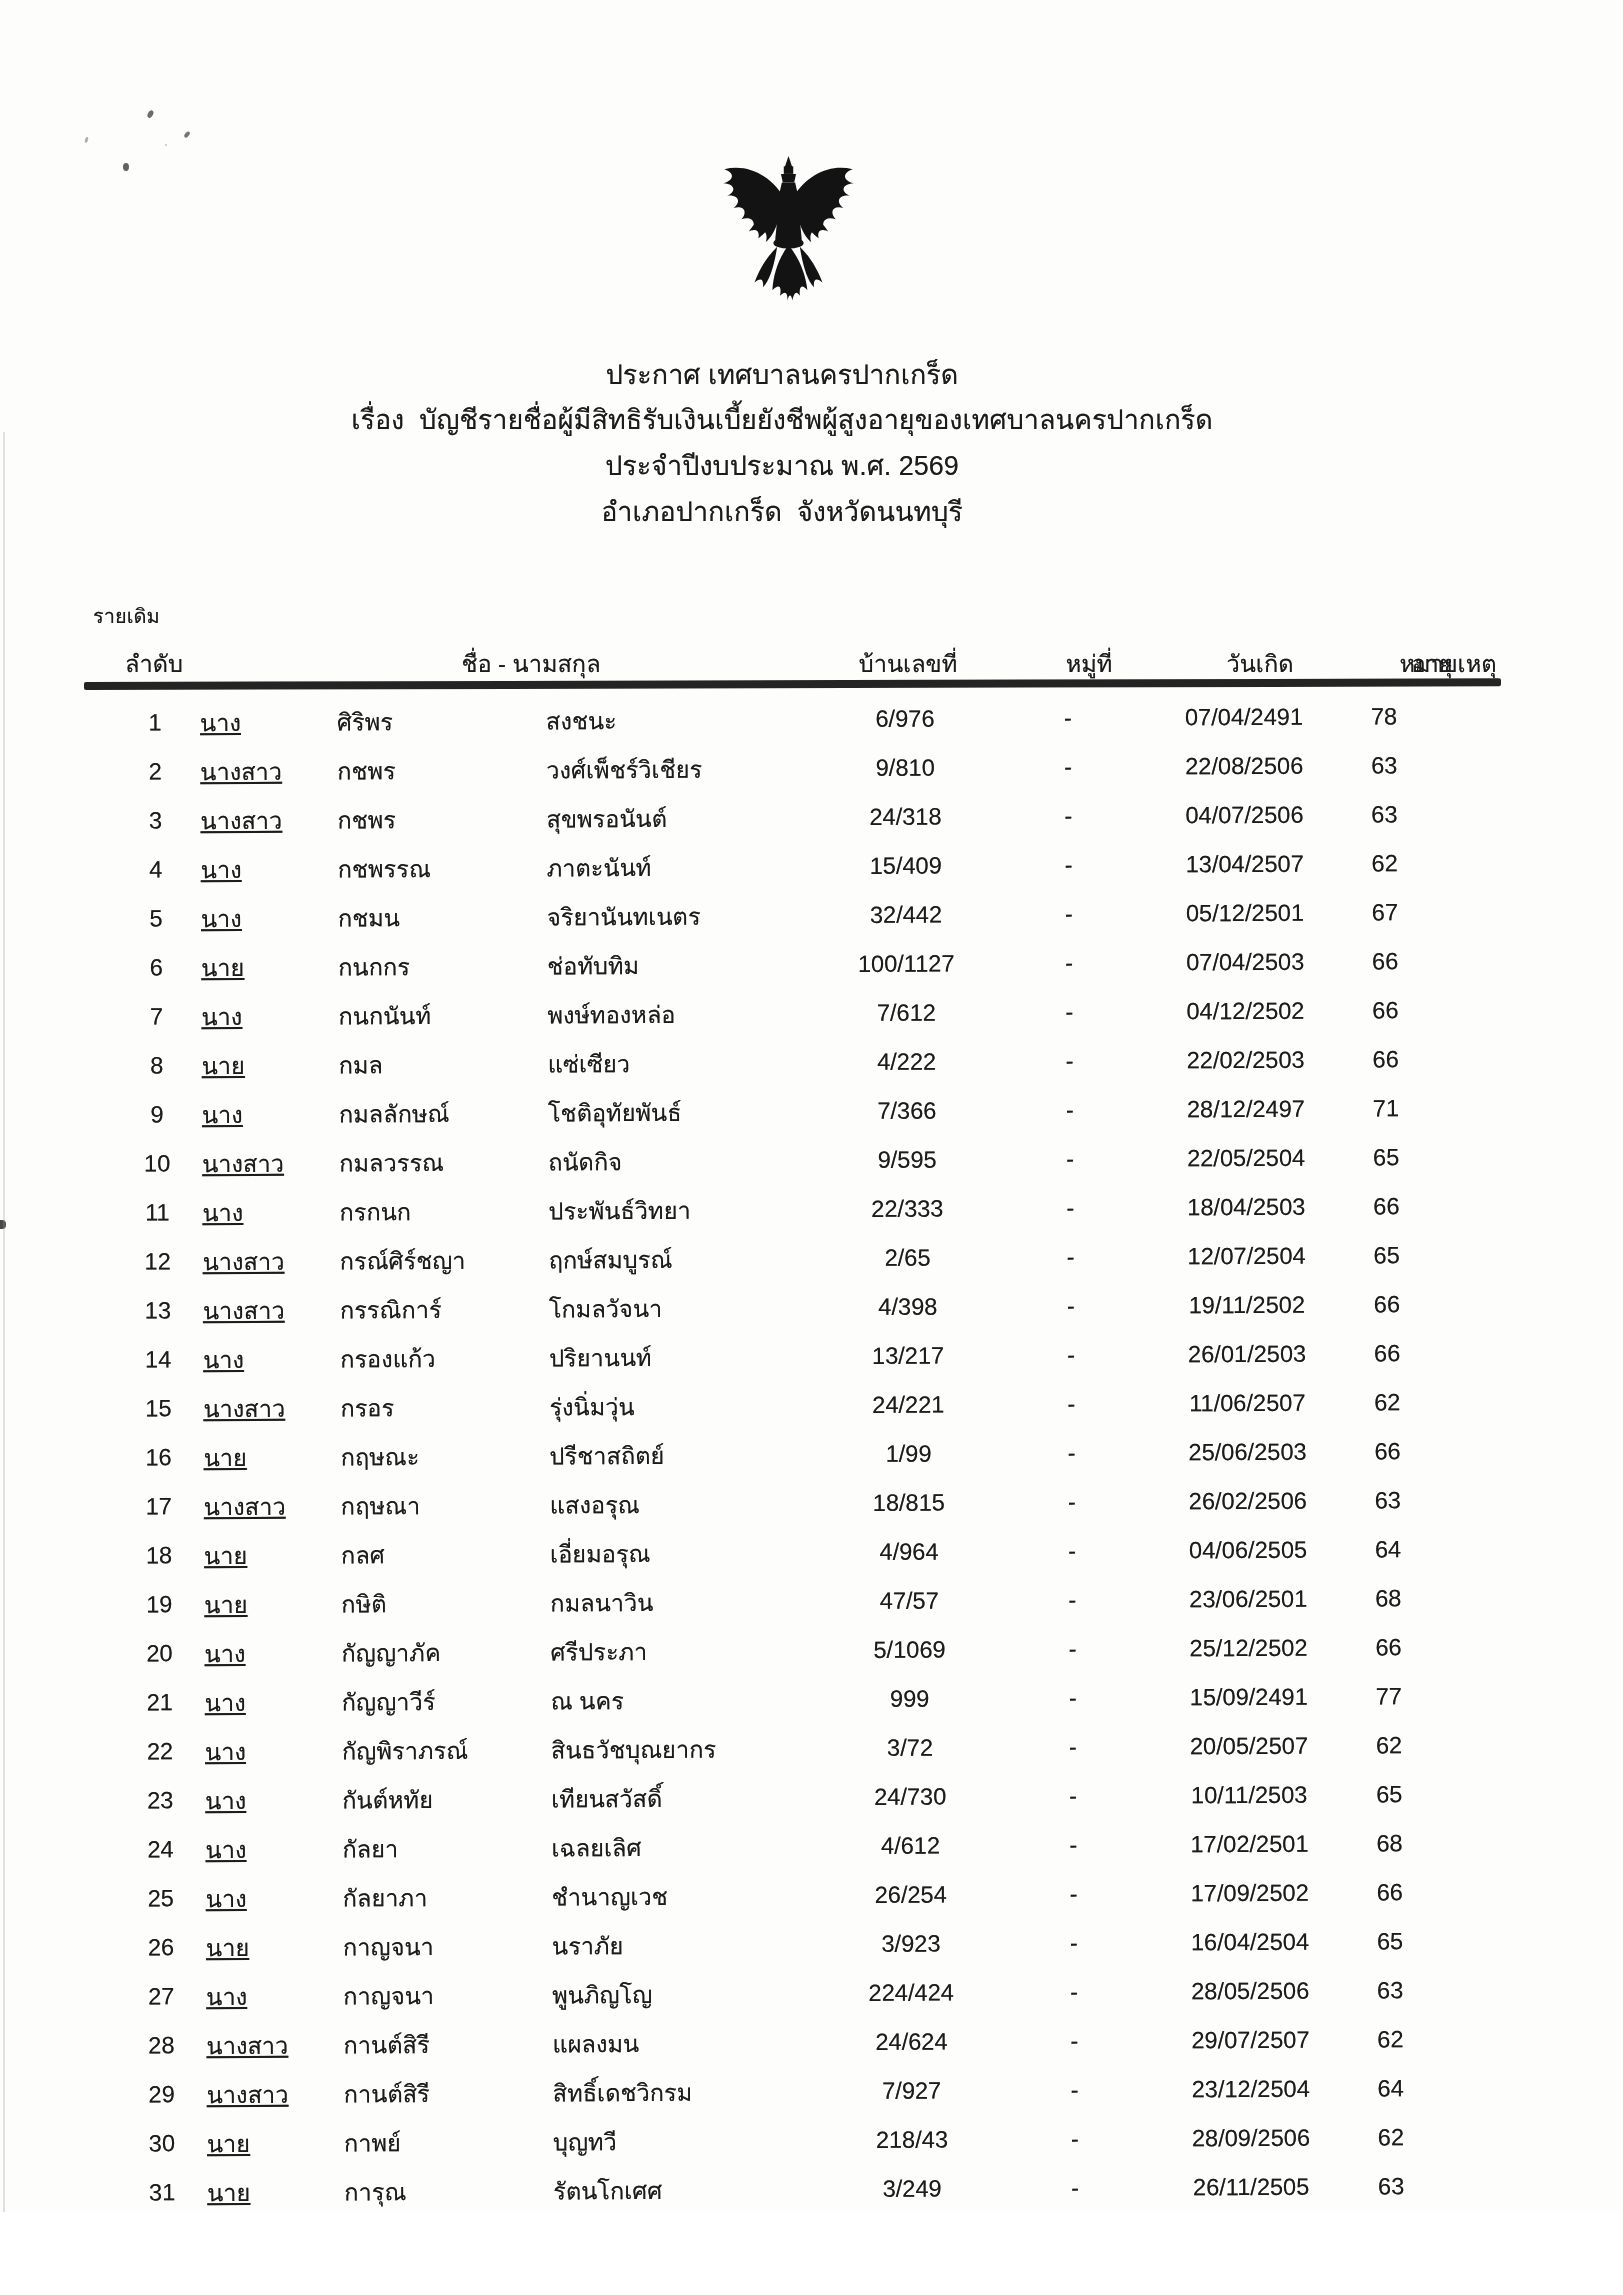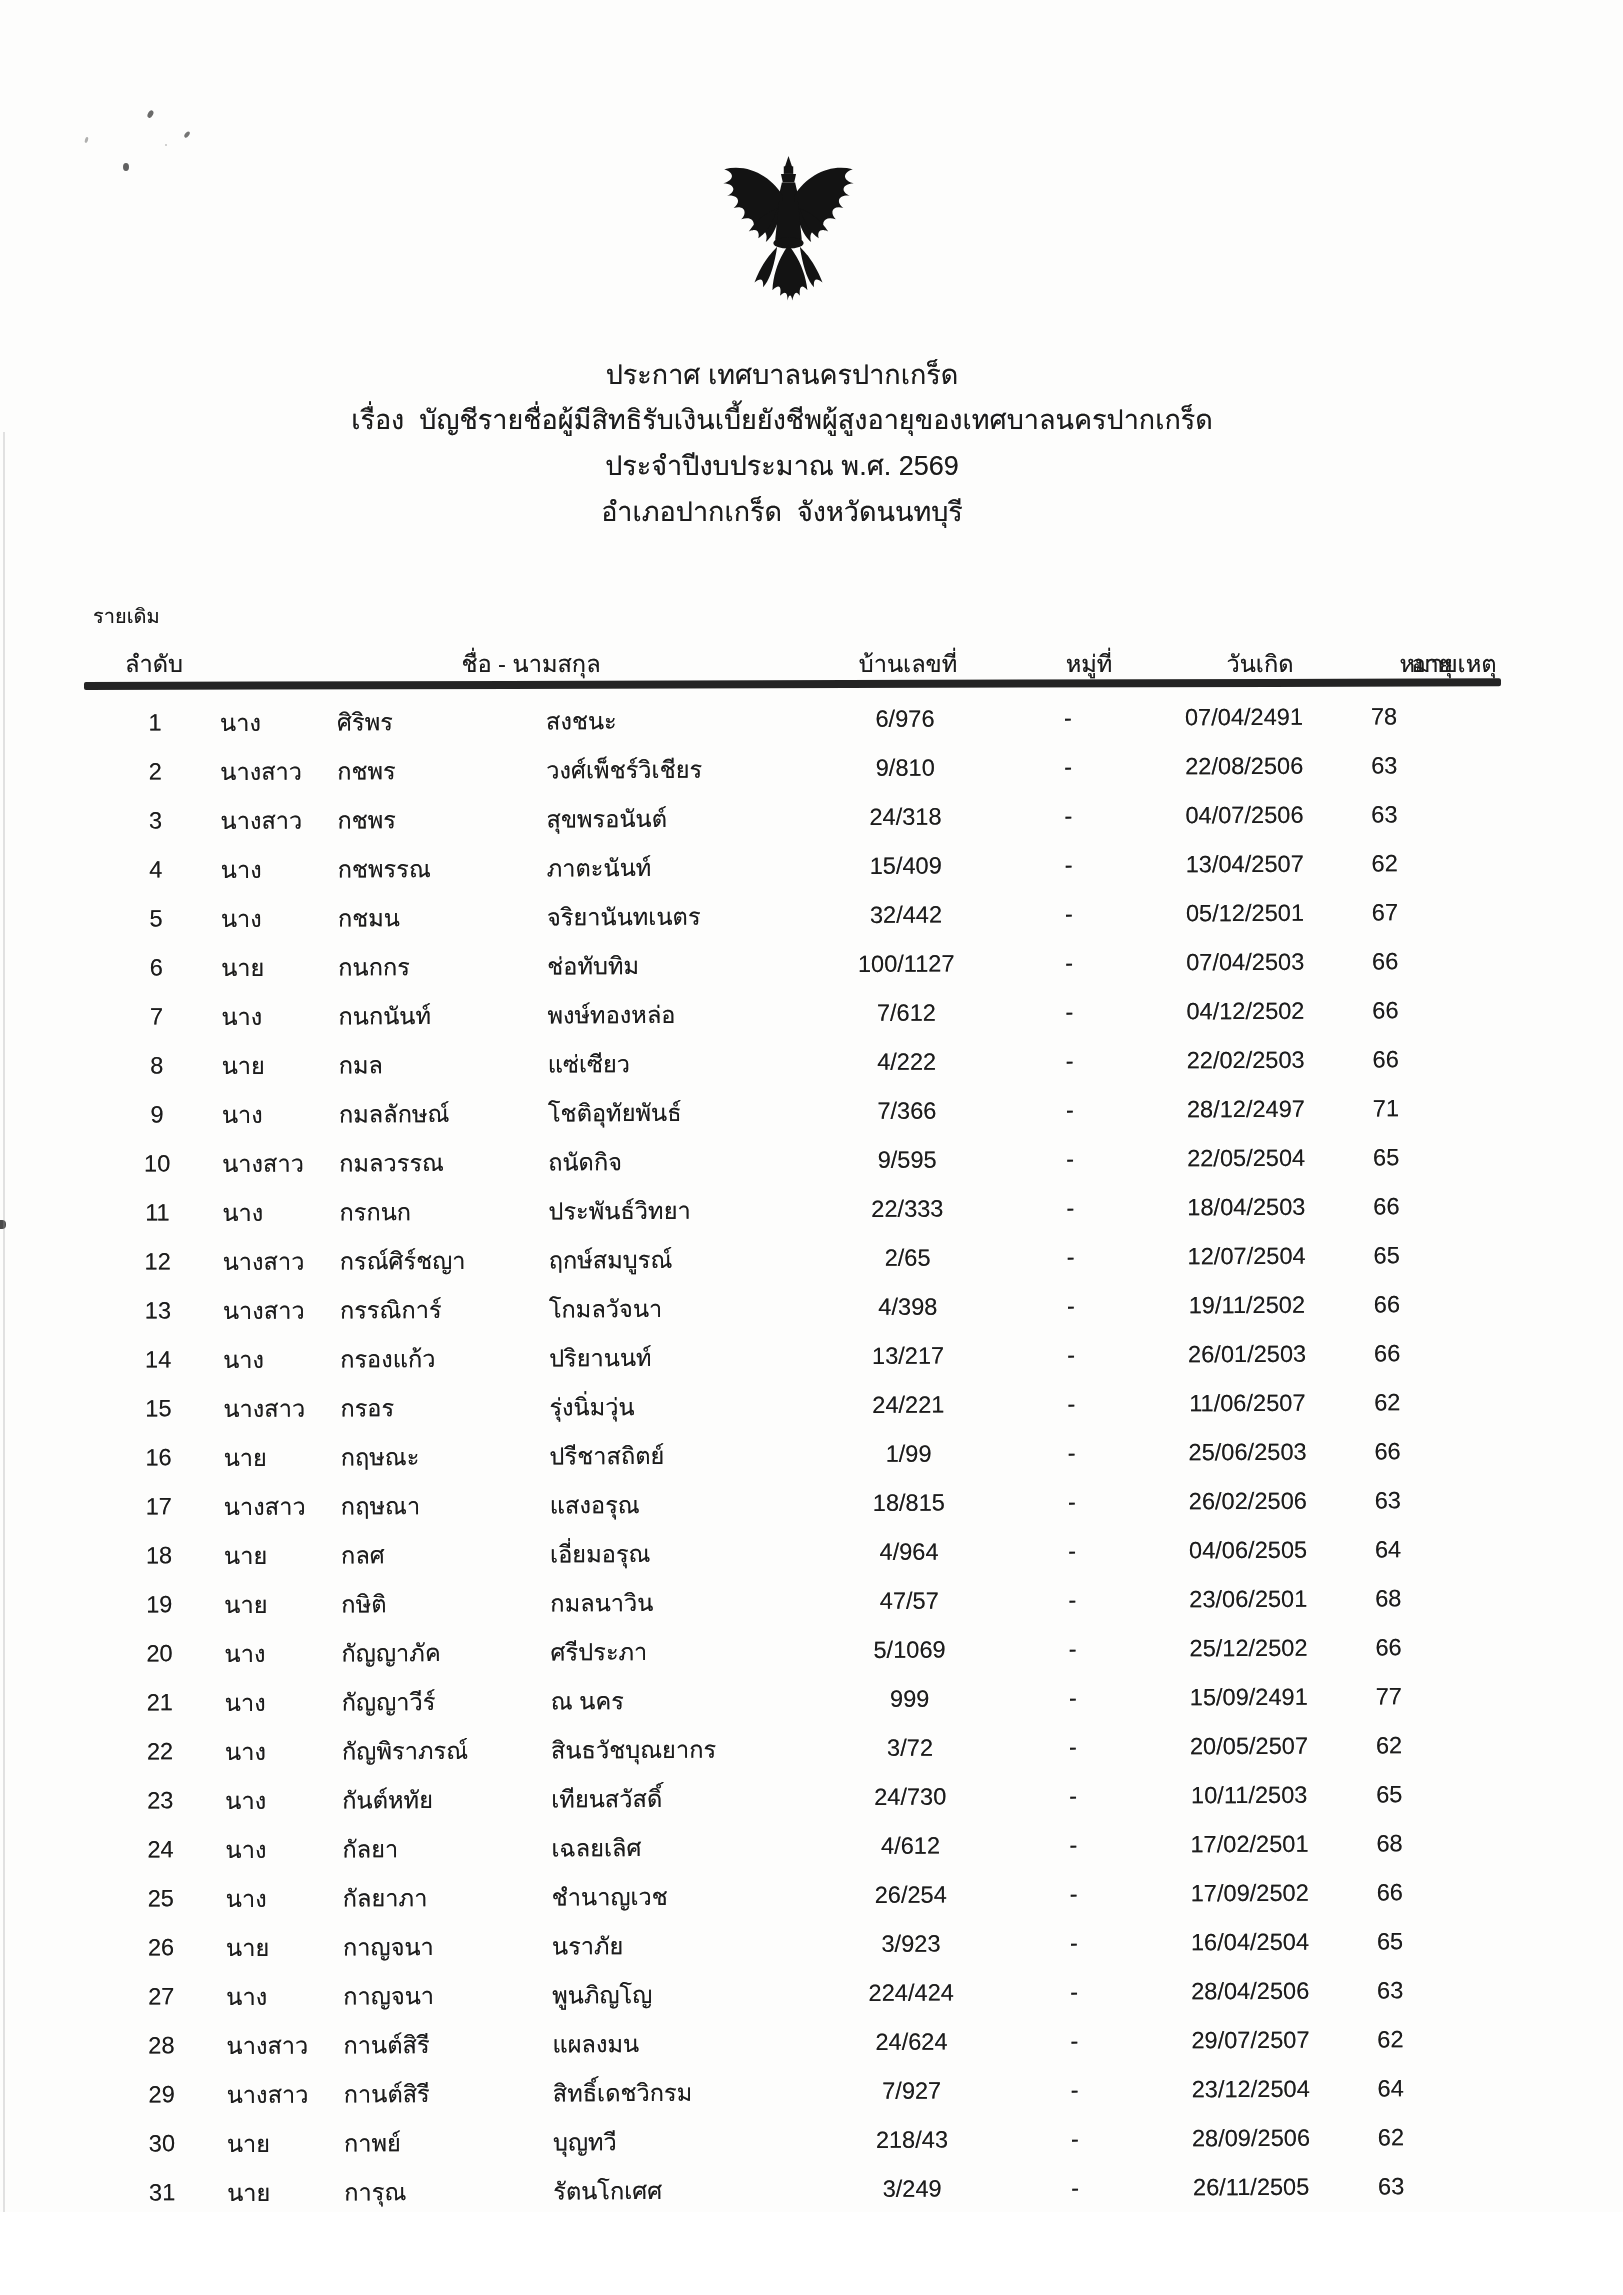--- a/index.html
+++ b/index.html
@@ -19,21 +19,21 @@
   .thead span{position:absolute;top:645px;transform:translateX(-50%);font-size:23.6px;white-space:nowrap;}
   .h-idx{left:154px}.h-name{left:531px}.h-house{left:908px}.h-moo{left:1089px}
   .h-dob{left:1260px}.h-age{left:1432px}.h-note{left:1448px}
   .rule{position:absolute;left:84px;top:682px;width:1417px;height:7.9px;background:#242424;
         border-radius:2px;transform:rotate(-0.15deg);transform-origin:0 50%;}
   .rows{position:absolute;left:0;top:698px;width:1623px;
         transform:rotate(-0.28deg);transform-origin:131px 26px;}
   .trow{position:relative;height:49px;}
   .cell{position:absolute;top:50%;transform:translateY(-50%);font-size:23.6px;white-space:nowrap;}
   .c-no{left:155px;transform:translate(-50%,-50%);}
-  .c-title{left:220px;}
+  .c-title{left:200px;text-decoration:underline;}
   .c-first{left:337px;}
   .c-last{left:546px;}
   .c-house{left:905px;transform:translate(-50%,-50%);}
   .c-moo{left:1068px;transform:translate(-50%,-50%);}
   .c-dob{left:1244px;transform:translate(-50%,-50%);}
   .c-age{left:1360px;transform:translate(-50%,-50%);margin-left:24px;}
   
   .speck{position:absolute;background:#3a3a3a;border-radius:50%;}
   .sp1{left:148px;top:110px;width:4.6px;height:7.9px;transform:rotate(28deg);opacity:.75;}
   .sp2{left:185px;top:131px;width:3.9px;height:7.2px;transform:rotate(38deg);opacity:.7;}
@@ -351,21 +351,21 @@
         <span class="cell c-dob">16/04/2504</span>
         <span class="cell c-age">65</span>
       </div>
       <div class="trow">
         <span class="cell c-no">27</span>
         <span class="cell c-title">นาง</span>
         <span class="cell c-first">กาญจนา</span>
         <span class="cell c-last">พูนภิญโญ</span>
         <span class="cell c-house">224/424</span>
         <span class="cell c-moo">-</span>
-        <span class="cell c-dob">28/04/2506</span>
+        <span class="cell c-dob">28/05/2506</span>
         <span class="cell c-age">63</span>
       </div>
       <div class="trow">
         <span class="cell c-no">28</span>
         <span class="cell c-title">นางสาว</span>
         <span class="cell c-first">กานต์สิรี</span>
         <span class="cell c-last">แผลงมน</span>
         <span class="cell c-house">24/624</span>
         <span class="cell c-moo">-</span>
         <span class="cell c-dob">29/07/2507</span>

